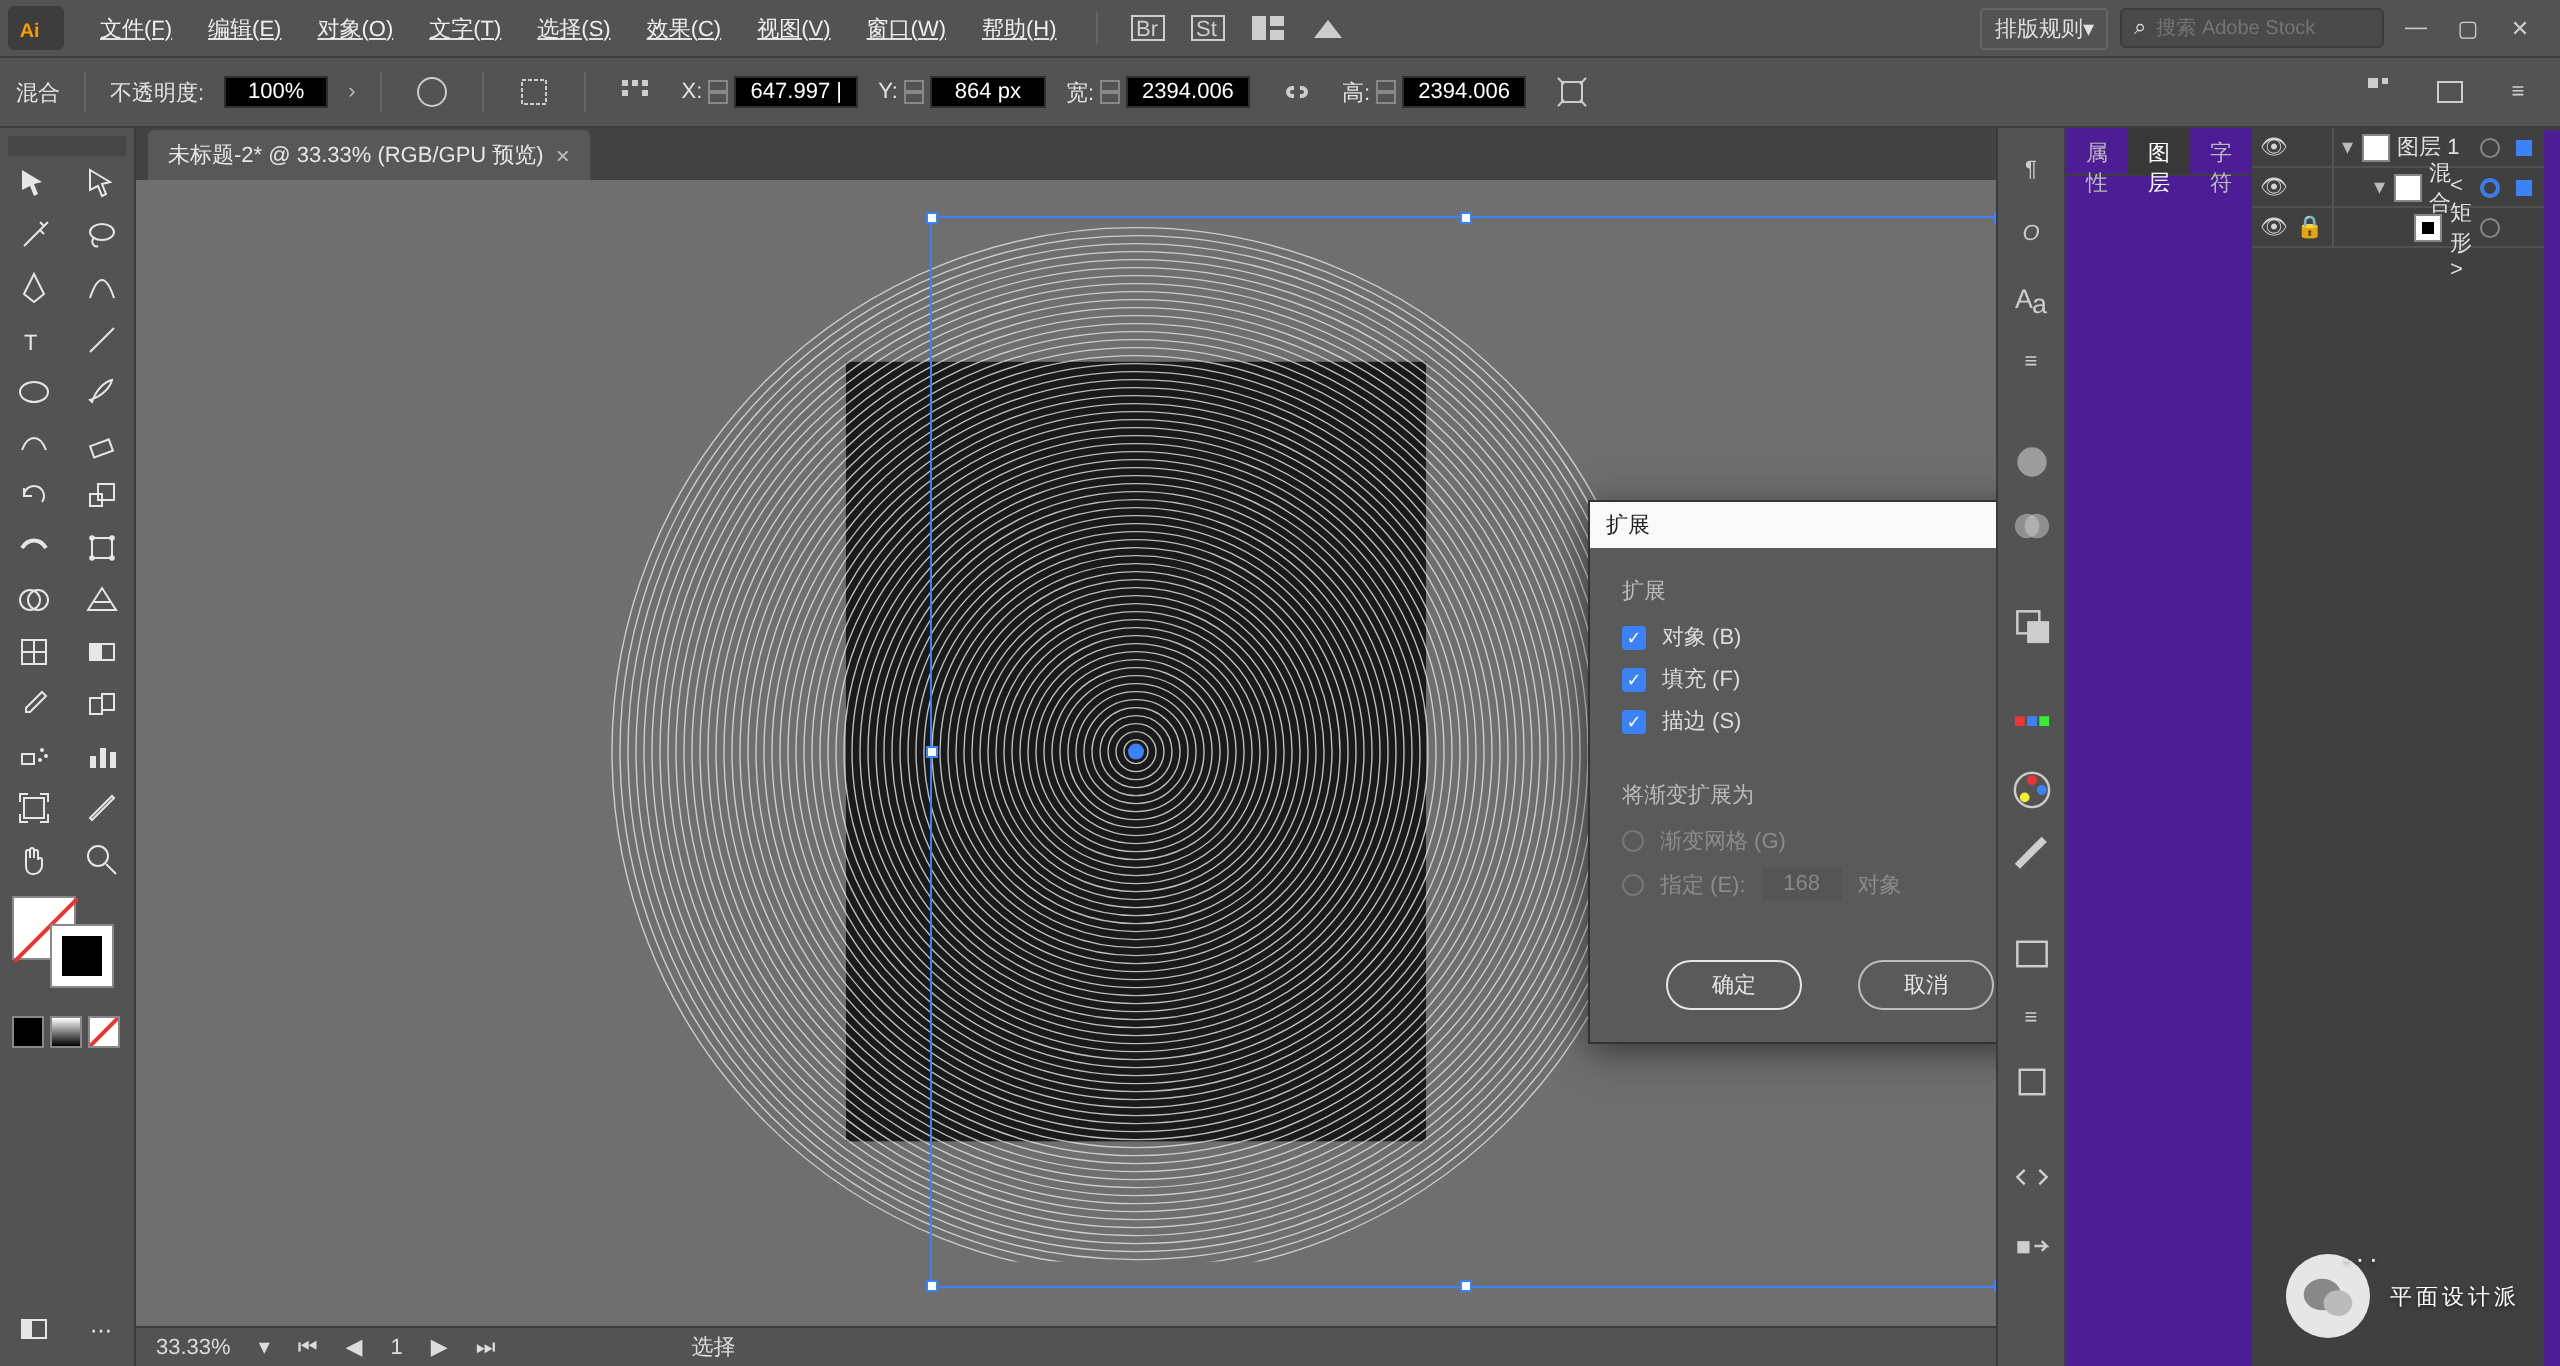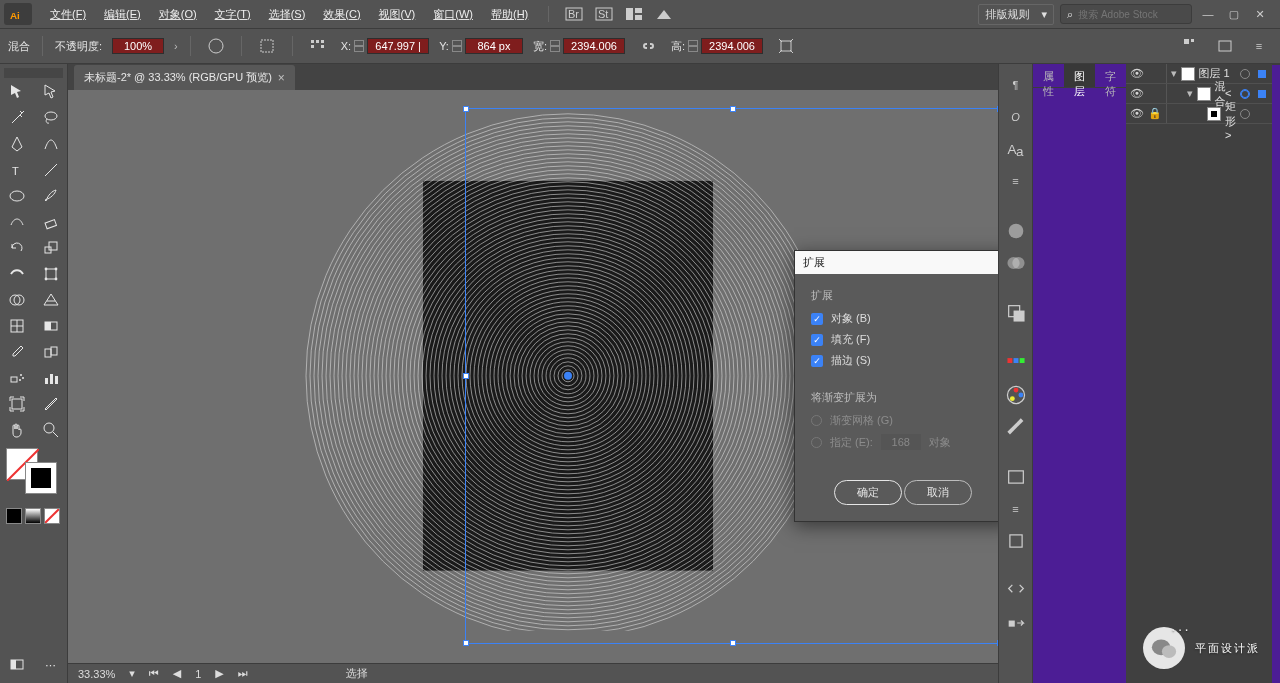--- a/index.html
+++ b/index.html
@@ -8,29 +8,29 @@
 
 
 .topbar { display: flex; align-items: center; height: 28px; background: #535353; padding: 0 4px; gap: 4px; }
 .logo { width: 28px; height: 22px; display: flex; align-items: center; justify-content: center; background: #3d3d3d; border-radius: 3px; }
 .logo svg { width: 22px; height: 18px; }
 .menu { display: flex; gap: 2px; margin-left: 6px; text-decoration: underline; }
 .menu-item { padding: 4px 8px; color: #eee; cursor: pointer; }
 .menu-sep { margin: 0 8px; border-left: 1px solid #666; height: 16px; align-self: center; }
 .topbar-icon { width: 18px; height: 18px; display: flex; align-items: center; justify-content: center; color: #cdcdcd; margin: 0 4px; }
 .topbar-right { margin-left: auto; display: flex; align-items: center; gap: 6px; padding-right: 6px; }
-.workspace { display: flex; align-items: center; gap: 12px; padding: 2px 6px; border: 1px solid #666; border-radius: 2px; }
+.workspace { display: flex; align-items: center; gap: 0; padding: 2px 6px; border: 1px solid #666; border-radius: 2px; }
 .search { display: flex; align-items: center; background: #4a4a4a; border: 1px solid #3c3c3c; border-radius: 3px; padding: 2px 6px; width: 132px; height: 20px; gap: 5px; }
 .search input { background: transparent; border: none; color: #aaa; font-size: 10px; width: 100px; outline: none; }
 .win-btn { width: 20px; height: 20px; display: flex; align-items: center; justify-content: center; color: #cdcdcd; }
 
 
 .controlbar { display: flex; align-items: center; height: 36px; background: #535353; border-top: 1px solid #3c3c3c; border-bottom: 1px solid #3c3c3c; padding: 0 8px; gap: 10px; }
 .ctrl-lbl { color: #e4e4e4; }
-.num-field { background: #7f1d1d; border: 1px solid #2e2e2e; padding: 1px 4px; color: #fff; width: 52px; text-align: center; display: inline-block; }
+.num-field { background: #000000; border: 1px solid #2e2e2e; padding: 1px 4px; color: #fff; width: 52px; text-align: center; display: inline-block; }
 .ctrl-sep { border-left: 1px solid #666; height: 20px; margin: 0 2px; }
 .coord { display: flex; align-items: center; gap: 3px; }
 .coord-stepper { display: inline-flex; flex-direction: column; width: 10px; }
 .coord-stepper span { height: 6px; border: 1px solid #888; }
 .controlbar-right { margin-left: auto; display: flex; gap: 8px; }
 
 
 .bodyrow { flex: 1; display: flex; background: #4d4d4d; overflow: hidden; }
 
 
@@ -79,21 +79,21 @@
 
 .dialog { position: absolute; top: 160px; left: 726px; width: 218px; background: #5a5a5a; border: 1px solid #333; box-shadow: 0 4px 18px rgba(0,0,0,.5); }
 .dialog-title { background: #f9f9f9; color: #222; padding: 4px 8px; font-size: 11px; }
 .dialog-body { padding: 14px 16px; color: #ddd; }
 .dlg-sec-title { color: #bbb; margin-bottom: 8px; }
 .chk-row { display: flex; align-items: center; gap: 8px; margin: 6px 0; }
 .chk { width: 12px; height: 12px; background: #3b82f6; display: flex; align-items: center; justify-content: center; color: #fff; font-size: 9px; border-radius: 2px; }
 .radio { width: 11px; height: 11px; border-radius: 50%; border: 1px solid #777; }
 .dialog-sep { height: 16px; }
 .disabled { color: #8c8c8c; }
-.dialog-btns { display: flex; gap: 2px; padding: 10px 14px 16px; justify-content: center; }
+.dialog-btns { display: flex; gap: 28px; padding: 10px 14px 16px; justify-content: flex-end; }
 .dlgbtn { padding: 4px 22px; border: 1px solid #bdbdbd; border-radius: 14px; color: #e6e6e6; background: transparent; }
 .dlgbtn.primary { border-color: #e6e6e6; }
 
 
 .watermark { position: absolute; right: 20px; bottom: 14px; display: flex; align-items: center; gap: 10px; color: #fff; font-size: 26px; letter-spacing: 2px; text-shadow: 0 1px 2px rgba(0,0,0,.6); }
 .wm-icon { width: 42px; height: 42px; border-radius: 50%; background: #e6e6e6; display:flex; align-items:center; justify-content:center; position:relative; }
 .wm-icon::after{ content:"···"; position:absolute; top:-6px; right:-6px; font-size:14px; color:#e6e6e6; }
 </style>
 </head>
 <body>

